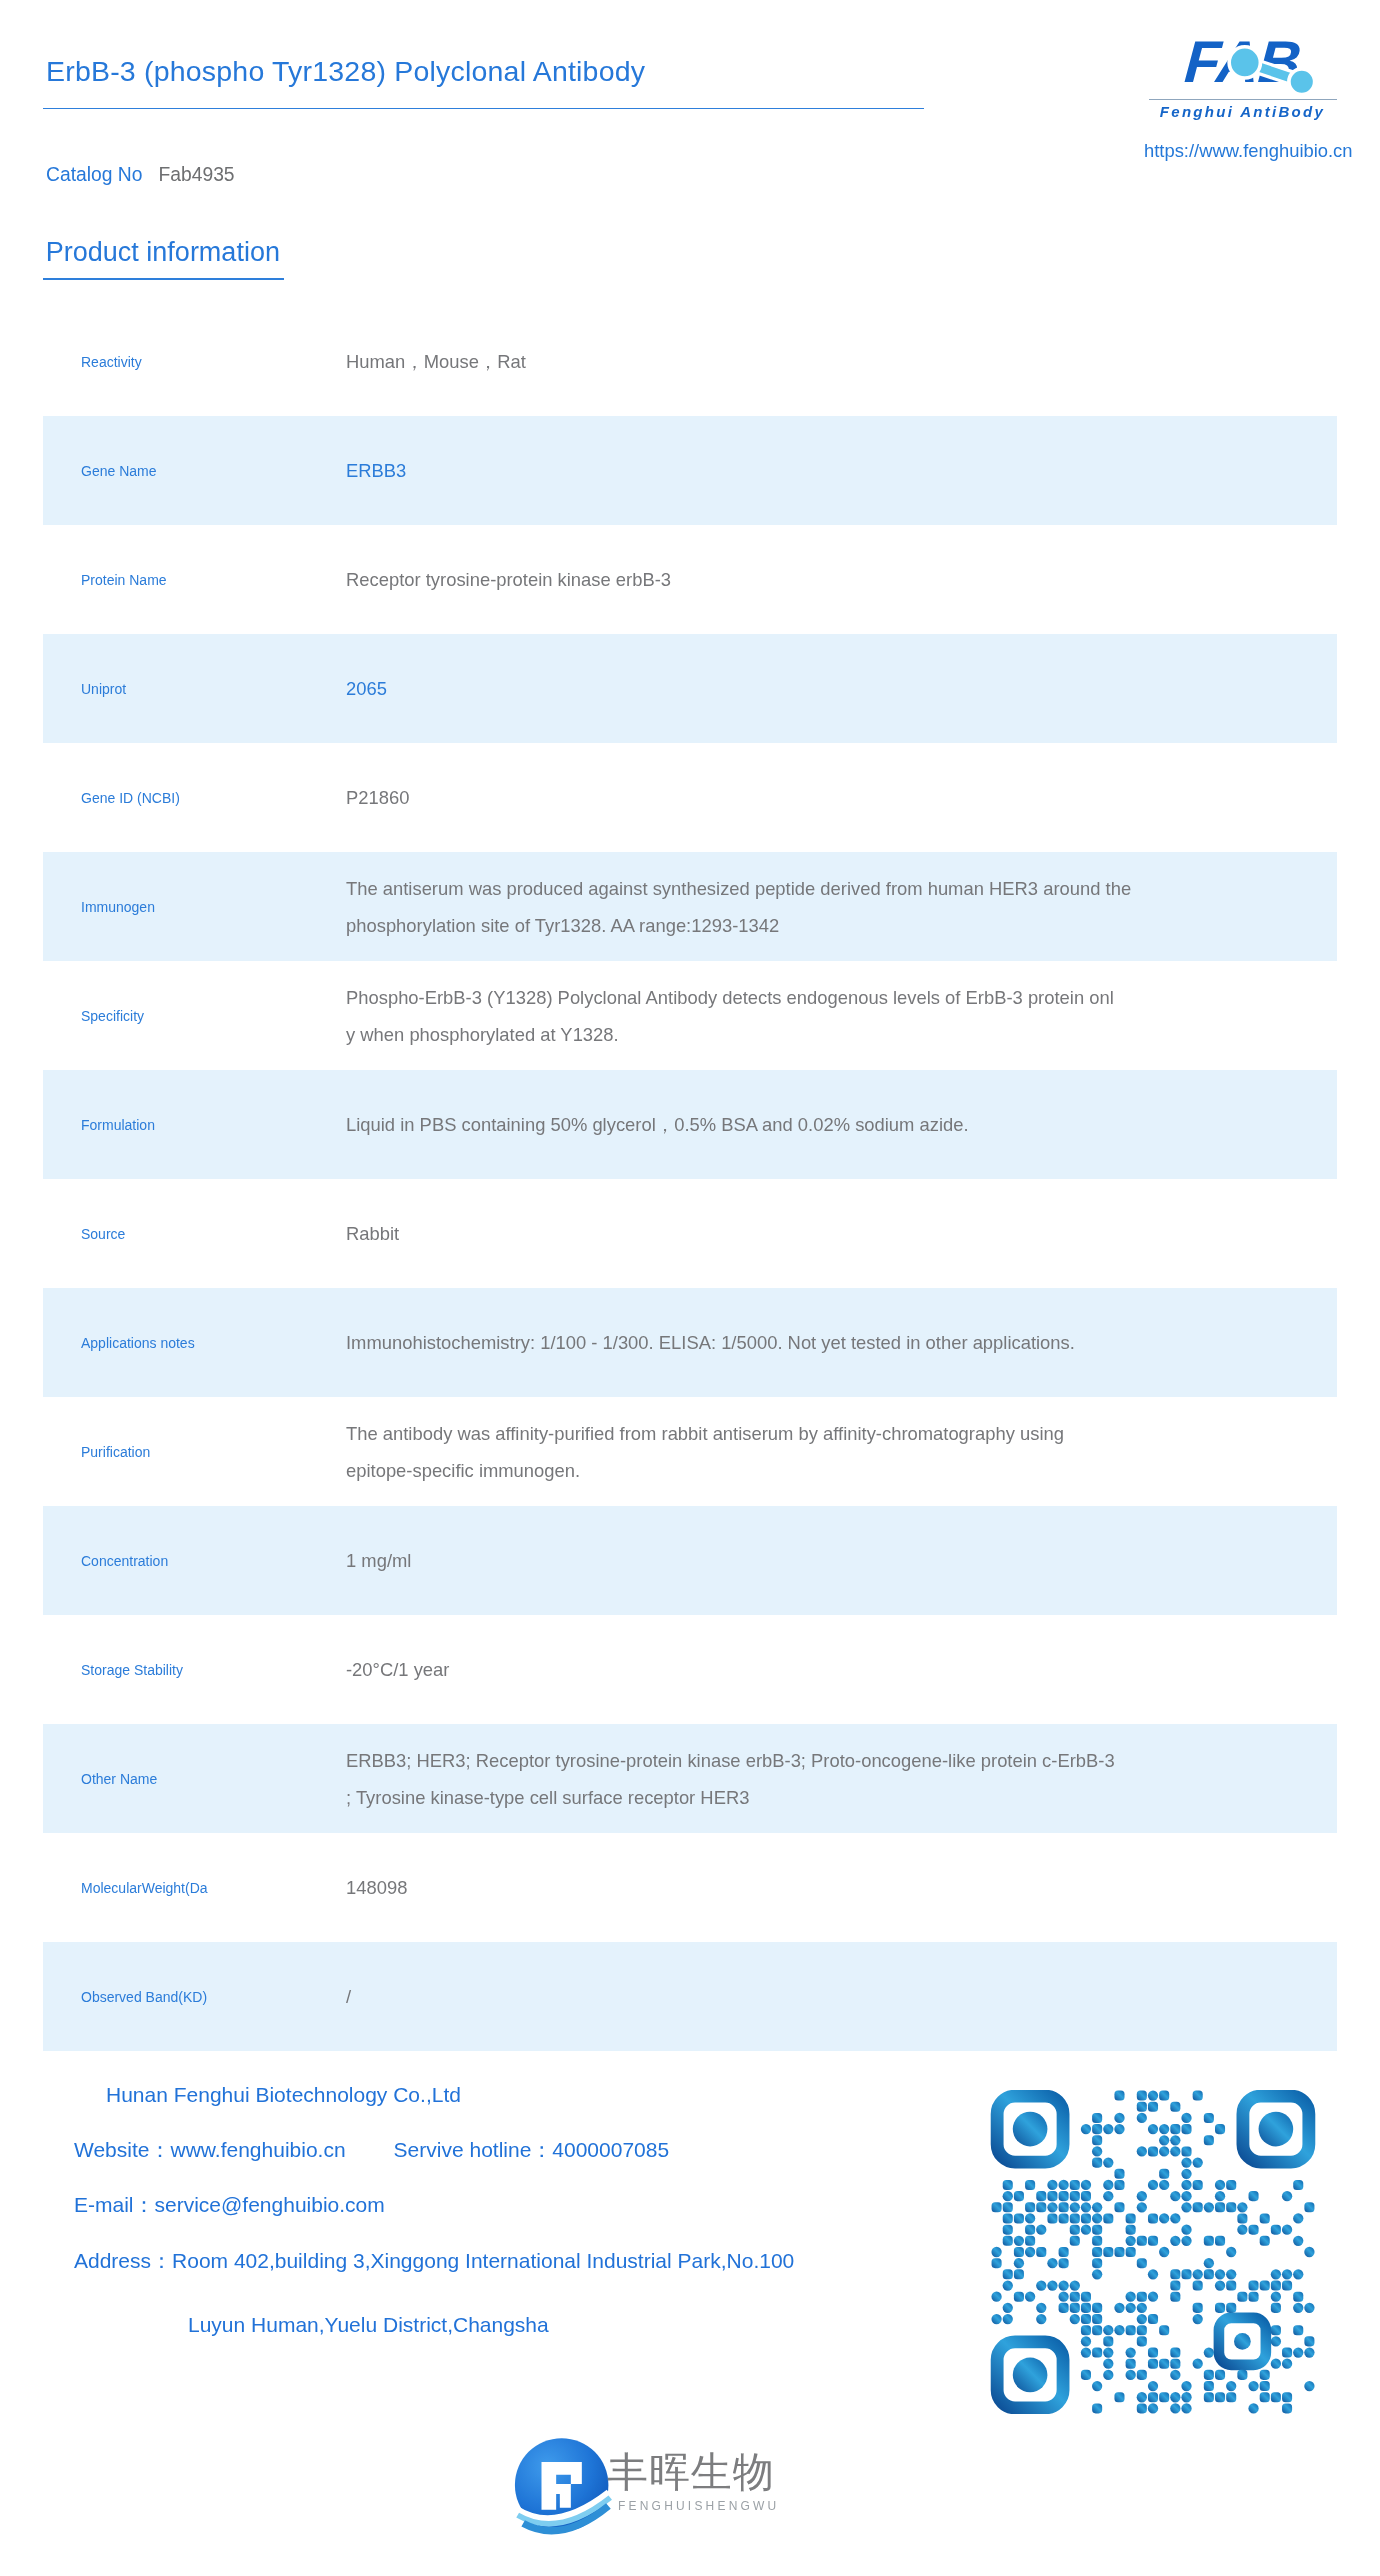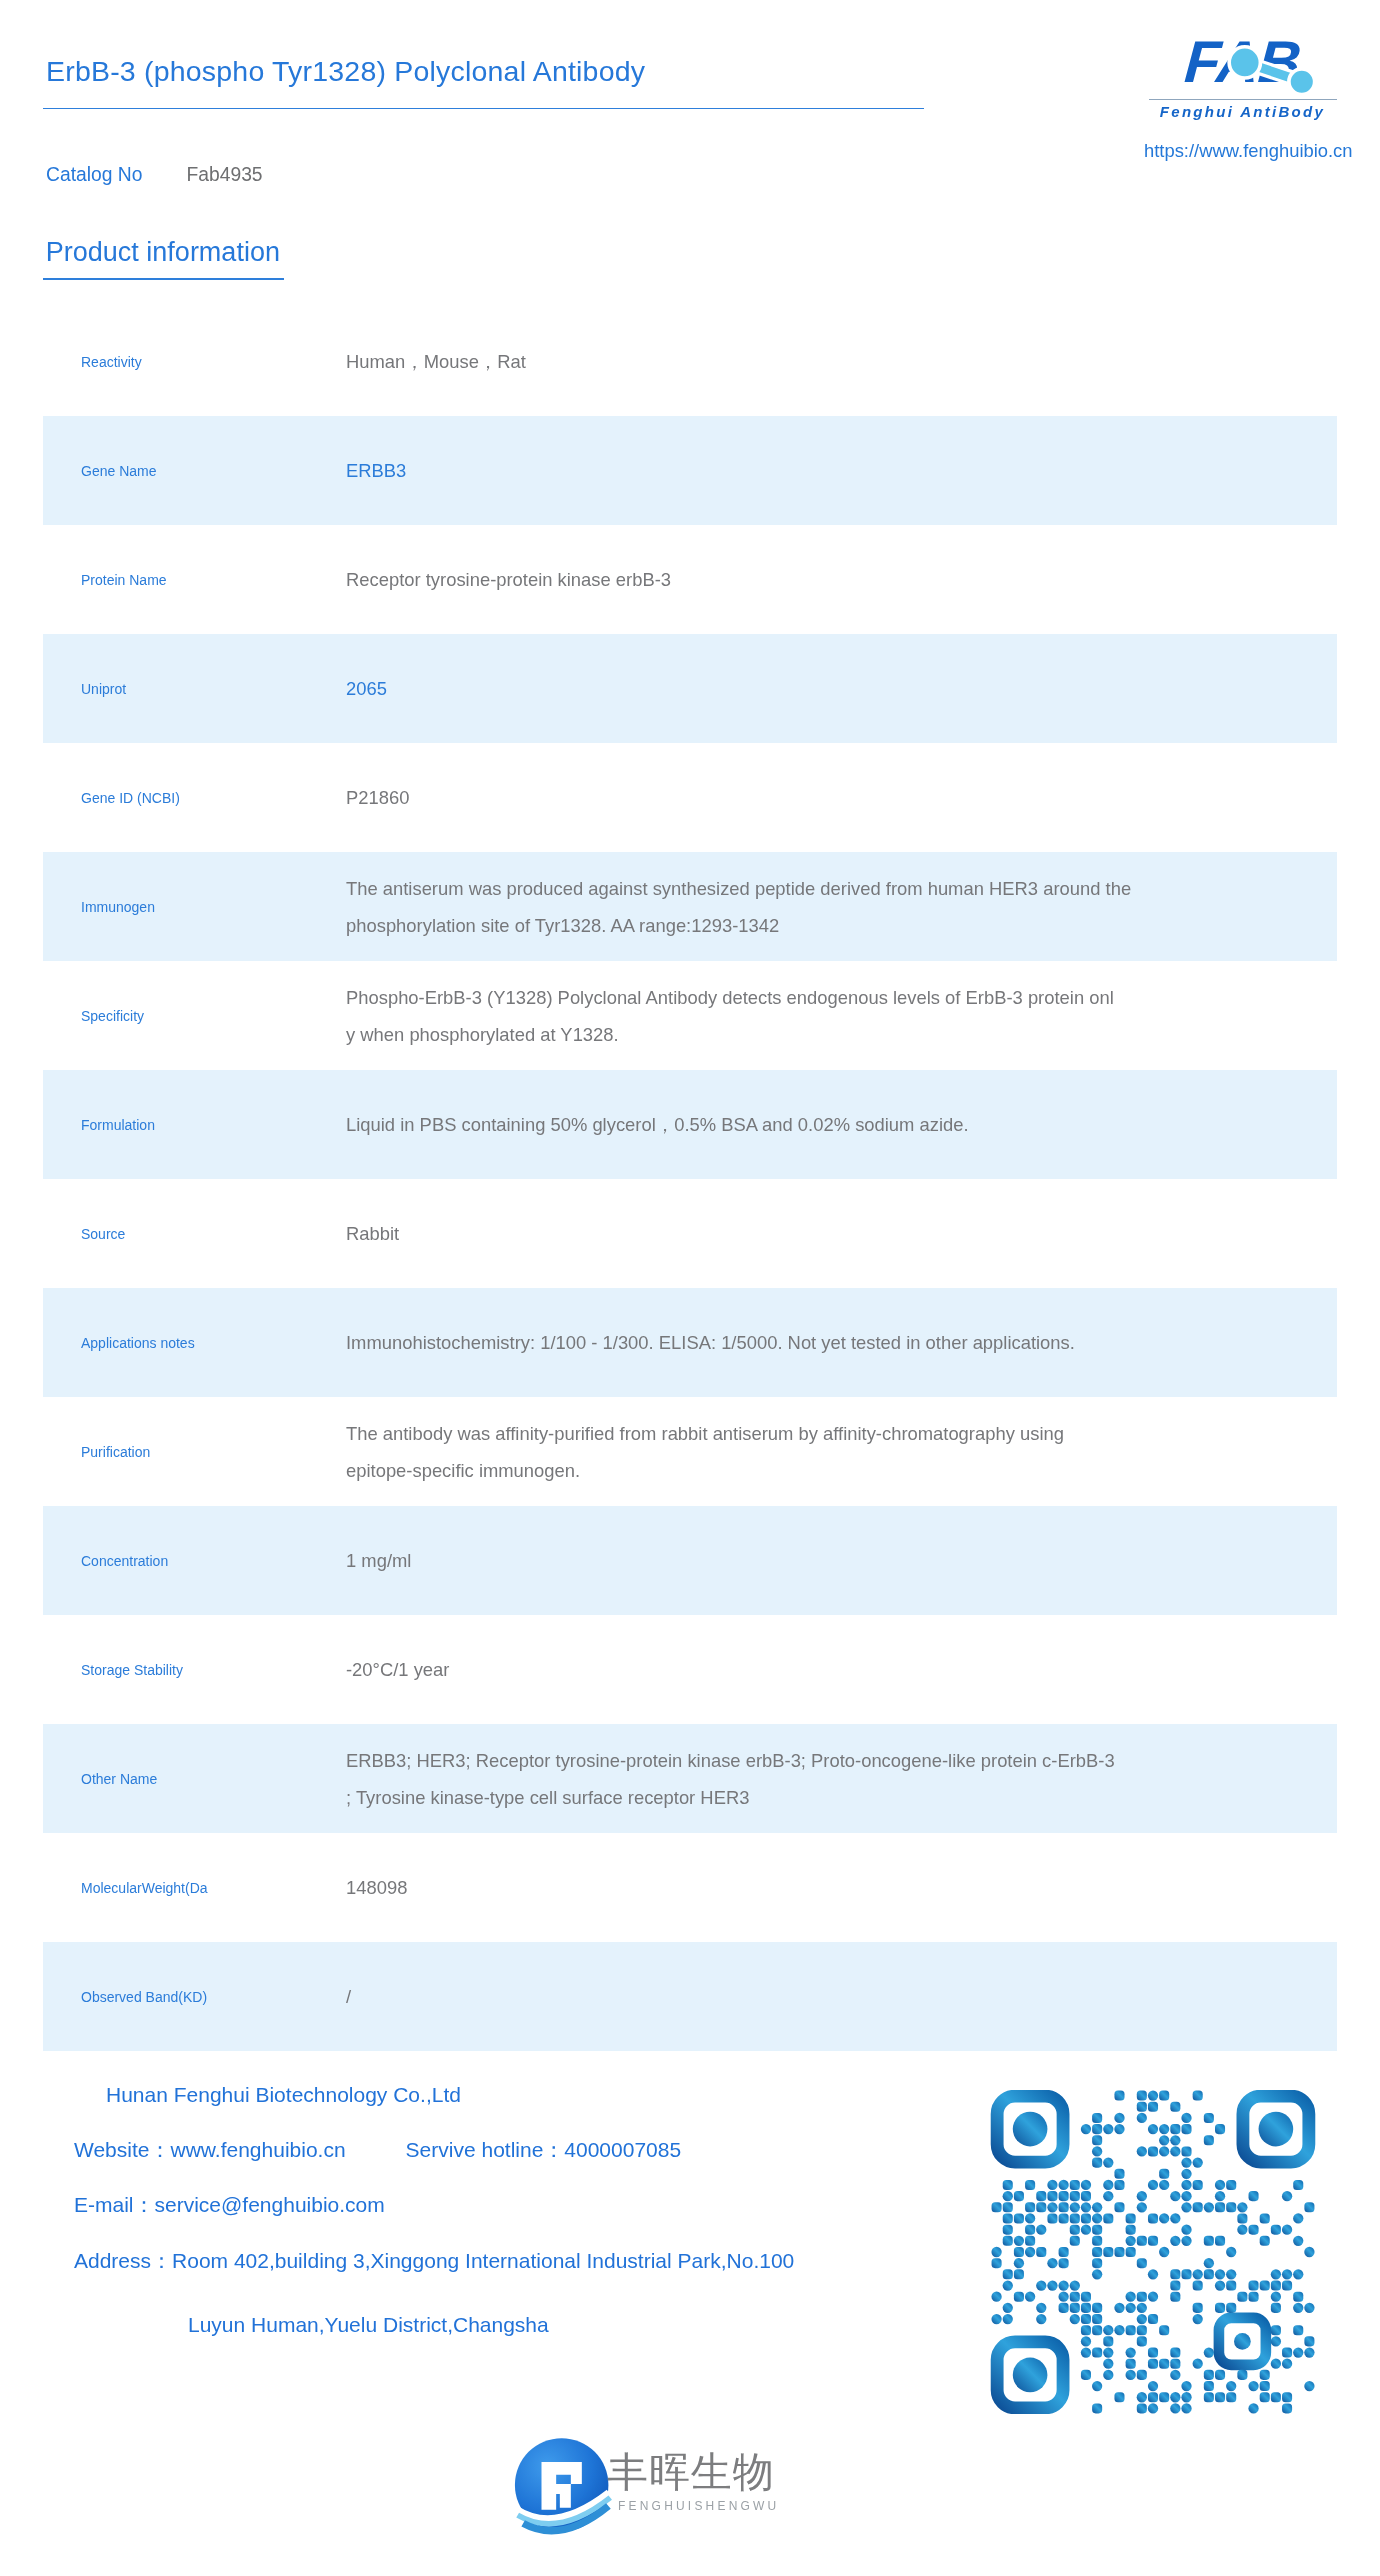--- a/index.html
+++ b/index.html
@@ -14,38 +14,38 @@
   .logo { position:absolute; left:1144px; top:33px; width:197px; text-align:center; }
   .fab-wrap { position:relative; height:64px; }
   .fab-text { font-size:59px; line-height:59px; font-weight:bold; font-style:italic; color:#1362c6; letter-spacing:-0.9px; transform:skewX(-4deg); }
   .fab-molecule { position:absolute; right:7.4px; top:11px; }
   .fab-rule { width:188px; margin:1.8px auto 3.7px; border-top:1.8px solid #8fa6bd; }
   .fab-subtitle { font-size:15px; font-weight:bold; font-style:italic; color:#1565c8; letter-spacing:2.3px; white-space:nowrap; }
   .logo-url { margin-top:20px; font-size:18.4px; color:#2478d8; white-space:nowrap; }
 
   .catalog { position:absolute; left:46px; top:164px; display:flex; align-items:baseline; font-size:19.3px; }
   .catalog-label { color:#2678d9; }
-  .catalog-value { color:#6e6f71; margin-left:44px; }
+  .catalog-value { color:#6e6f71; margin-left:16px; }
 
   
   .section-title { position:absolute; left:43px; top:237px; font-size:27px; color:#2678d9; padding:0 3.7px 10px 2.8px; border-bottom:2.8px solid #2e7fdb; }
 
   
   .table { position:absolute; left:0; top:307px; width:1380px; }
   .row { display:flex; align-items:center; min-height:109px; margin:0 43px; padding-left:14px; }
   .row.hl { background:#e4f2fc; }
   .row-label { width:265px; flex:none; font-size:14px; color:#2b7cd9;margin-left:24px; }
   .row-value { width:989px; font-size:18.4px; line-height:37px; color:#76777a; white-space:pre-line; }
   .row-value.link { color:#2b7cd9; }
 
   
   .f-line { position:absolute; left:74px; font-size:21px; color:#2172d8; white-space:nowrap; }
   .f-company  { top:2083px;margin-left:32px; }
   .f-contact  { top:2136px; display:flex; }
-  .f-hotline  { margin-left:60px;text-align:center; }
+  .f-hotline  { margin-left:48px;text-align:center; }
   .f-email    { top:2191px; }
   .f-address1 { top:2247px; }
   .f-address2 { top:2313px; left:188px; }
 
   .qr { position:absolute; left:989px; top:2090px; width:328px; height:324px; }
 
   
   .brand-mark { position:absolute; left:514px; top:2436px; }
   .brand-cn { position:absolute; left:607px; top:2445px; font-size:41px; color:#7c7d7f; letter-spacing:0.9px; font-weight:500; }
   .brand-en { position:absolute; left:618px; top:2499px; font-size:12px; color:#9ba1a6; letter-spacing:3.2px; }

